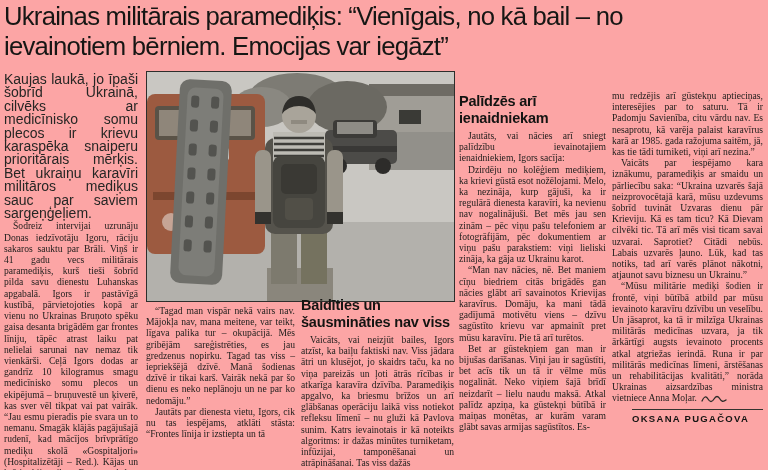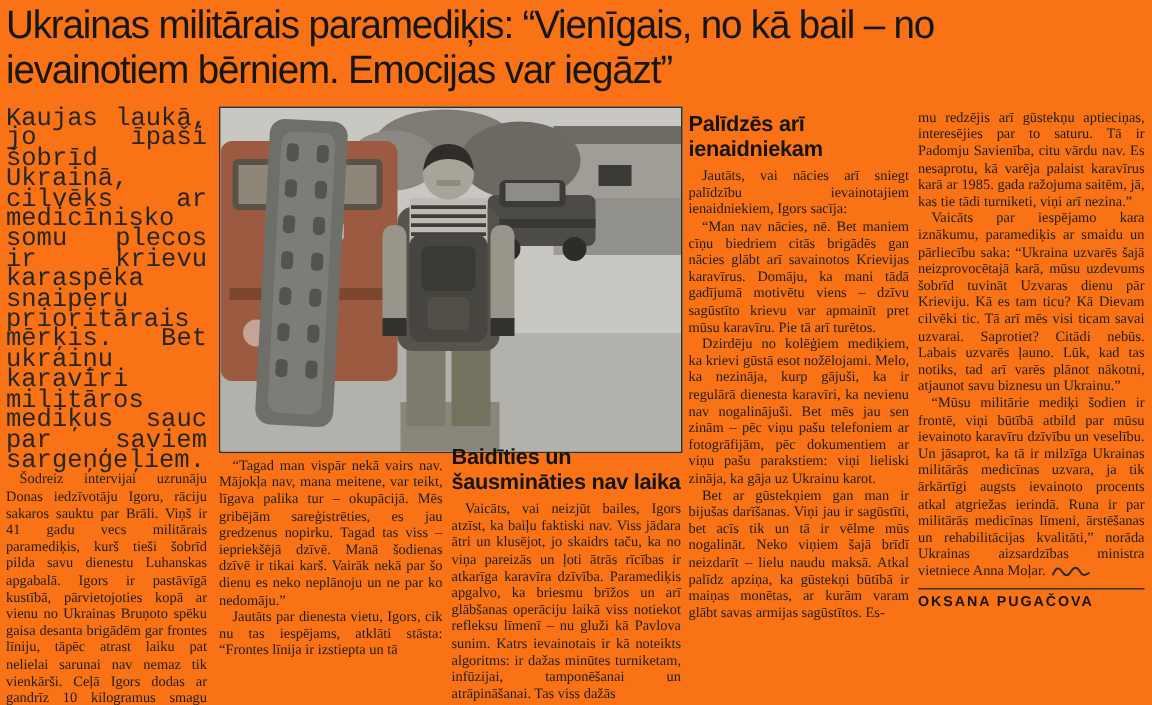--- a/index.html
+++ b/index.html
@@ -1,54 +1,54 @@
 <!DOCTYPE html>
 <html lang="lv"><head>
 <meta charset="utf-8">
 <style>
   * { margin:0; padding:0; box-sizing:border-box; }
   html,body { background:#e9e7e2; }
   #page {
     position:relative; width:768px; height:470px;
-    background:#f97316; overflow:hidden;
+    background:#fca5a5; overflow:hidden;
     font-family:"Liberation Serif", serif;
     color:#1d1d1b;
   }
   .headline {
     position:absolute; left:4px; top:1px; width:752px;
     font-family:"Liberation Sans", sans-serif;
     font-weight:400; font-size:26.5px; line-height:30px;
     letter-spacing:-0.8px; color:#161614;
     transform:scaleX(0.97); transform-origin:left top;
   }
   .col {
     position:absolute;
     font-size:9.6px; line-height:11.2px;
     text-align:justify; hyphens:auto; -webkit-hyphens:auto;
   }
   .col p { text-align:justify; }
   .col p.ind { text-indent:9px; }
   .lead {
-    font-family:Liberation Mono, monospace;
-    font-size:17px; line-height:13.4px; text-align:left;
+    font-family:Liberation Sans, sans-serif;
+    font-size:14px; line-height:13.4px; text-align:left;
     color:#262624; letter-spacing:0;
   }
   h2.sec {
     font-family:"Liberation Sans", sans-serif;
     font-weight:700; color:#141412;
     font-size:14.5px; line-height:16.5px;
-    margin:2px 0 4px 0; text-align:left; letter-spacing:-0.2px;
+    margin:20px 0 4px 0; text-align:left; letter-spacing:-0.2px;
   }
   h2.sec.first { margin-top:0; }
   .photo-frame {
     position:absolute; left:146px; top:71px; width:309px; height:231px;
     border:1px solid #2e2e2c; background:#cfcdc8;
   }
   .photo-frame svg { display:block; }
-  .byline-block { margin-top:5px; border-top:1.5px solid #33332f; padding-top:3px; }
+  .byline-block { margin-top:5px; border-top:1.5px solid #33332f; padding-top:3px;margin-left:20px; }
   .byline {
     font-family:"Liberation Sans", sans-serif;
     font-weight:700; font-size:9.5px; letter-spacing:1.3px;
     color:#141412; text-align:left;
   }
   .endmark { display:inline-block; vertical-align:middle; margin-left:4px; }
 </style>
 </head>
 <body>
 
@@ -146,33 +146,33 @@
       </g>
     </svg>
   </figure>
 
   <div class="col" style="left:146px; top:305px; width:149px;">
     <p class="ind">“Tagad man vispār nekā vairs nav. Mājokļa nav, mana meitene, var teikt, līgava palika tur – okupācijā. Mēs gribējām sareģistrēties, es jau gredzenus nopirku. Tagad tas viss – iepriekšējā dzīvē. Manā šodienas dzīvē ir tikai karš. Vairāk nekā par šo dienu es neko neplānoju un ne par ko nedomāju.”</p>
     <p class="ind">Jautāts par dienesta vietu, Igors, cik nu tas iespējams, atklāti stāsta: “Frontes līnija ir izstiepta un tā</p>
   </div>
 
   <div class="col" style="left:301px; top:297px; width:153px;">
-    <h2 class="sec first">Baidīties un šausmināties nav laika</h2>
+    <h2 class="sec first">Baidīties un šausmināties nav viss</h2>
     <p class="ind">Vaicāts, vai neizjūt bailes, Igors atzīst, ka baiļu faktiski nav. Viss jādara ātri un klusējot, jo skaidrs taču, ka no viņa pareizās un ļoti ātrās rīcības ir atkarīga karavīra dzīvība. Paramediķis apgalvo, ka briesmu brīžos un arī glābšanas operāciju laikā viss notiekot refleksu līmenī – nu gluži kā Pavlova sunim. Katrs ievainotais ir kā noteikts algoritms: ir dažas minūtes turniketam, infūzijai, tamponēšanai un atrāpināšanai. Tas viss dažās</p>
   </div>
 
   <div class="col" style="left:459px; top:73px; width:147px;">
     <h2 class="sec">Palīdzēs arī ienaidniekam</h2>
     <p class="ind">Jautāts, vai nācies arī sniegt palīdzību ievainotajiem ienaidniekiem, Igors sacīja:</p>
+    <p class="ind">Dzirdēju no kolēģiem mediķiem, ka krievi gūstā esot nožēlojami. Melo, ka nezināja, kurp gājuši, ka ir regulārā dienesta karavīri, ka nevienu nav nogalinājuši. Bet mēs jau sen zinām – pēc viņu pašu telefoniem ar fotogrāfijām, pēc dokumentiem ar viņu pašu parakstiem: viņi lieliski zināja, ka gāja uz Ukrainu karot.</p>
     <p class="ind">“Man nav nācies, nē. Bet maniem cīņu biedriem citās brigādēs gan nācies glābt arī savainotos Krievijas karavīrus. Domāju, ka mani tādā gadījumā motivētu viens – dzīvu sagūstīto krievu var apmainīt pret mūsu karavīru. Pie tā arī turētos.</p>
-    <p class="ind">Dzirdēju no kolēģiem mediķiem, ka krievi gūstā esot nožēlojami. Melo, ka nezināja, kurp gājuši, ka ir regulārā dienesta karavīri, ka nevienu nav nogalinājuši. Bet mēs jau sen zinām – pēc viņu pašu telefoniem ar fotogrāfijām, pēc dokumentiem ar viņu pašu parakstiem: viņi lieliski zināja, ka gāja uz Ukrainu karot.</p>
     <p class="ind">Bet ar gūstekņiem gan man ir bijušas darīšanas. Viņi jau ir sagūstīti, bet acīs tik un tā ir vēlme mūs nogalināt. Neko viņiem šajā brīdī neizdarīt – lielu naudu maksā. Atkal palīdz apziņa, ka gūstekņi būtībā ir maiņas monētas, ar kurām varam glābt savas armijas sagūstītos. Es-</p>
   </div>
 
-  <div class="col" style="left:612px; top:73px; width:151px;">
+  <div class="col" style="left:612px; top:90px; width:151px;">
     <p>mu redzējis arī gūstekņu aptieciņas, interesējies par to saturu. Tā ir Padomju Savienība, citu vārdu nav. Es nesaprotu, kā varēja palaist karavīrus karā ar 1985. gada ražojuma saitēm, jā, kas tie tādi turniketi, viņi arī nezina.”</p>
     <p class="ind">Vaicāts par iespējamo kara iznākumu, paramediķis ar smaidu un pārliecību saka: “Ukraina uzvarēs šajā neizprovocētajā karā, mūsu uzdevums šobrīd tuvināt Uzvaras dienu pār Krieviju. Kā es tam ticu? Kā Dievam cilvēki tic. Tā arī mēs visi ticam savai uzvarai. Saprotiet? Citādi nebūs. Labais uzvarēs ļauno. Lūk, kad tas notiks, tad arī varēs plānot nākotni, atjaunot savu biznesu un Ukrainu.”</p>
     <p class="ind"><span>“Mūsu militārie mediķi šodien ir frontē, viņi būtībā atbild par mūsu ievainoto karavīru dzīvību un veselību. Un jāsaprot, ka tā ir milzīga Ukrainas militārās medicīnas uzvara, ja tik ārkārtīgi augsts ievainoto procents atkal atgriežas ierindā. Runa ir par militārās medicīnas līmeni, ārstēšanas un rehabilitācijas kvalitāti,” norāda Ukrainas aizsardzības ministra vietniece Anna Moļar.</span><svg class="endmark" width="26" height="9" viewBox="0 0 26 9">
           <path d="M1 6 q3 -7 6 -2 q3 5 6 0 q3 -5 6 0 q2 4 6 1" stroke="#2a2a27" stroke-width="1.3" fill="none" stroke-linecap="round"></path>
         </svg></p>
     <div class="byline-block">
       <div class="byline">OKSANA PUGAČOVA</div>
     </div>
   </div>
 

